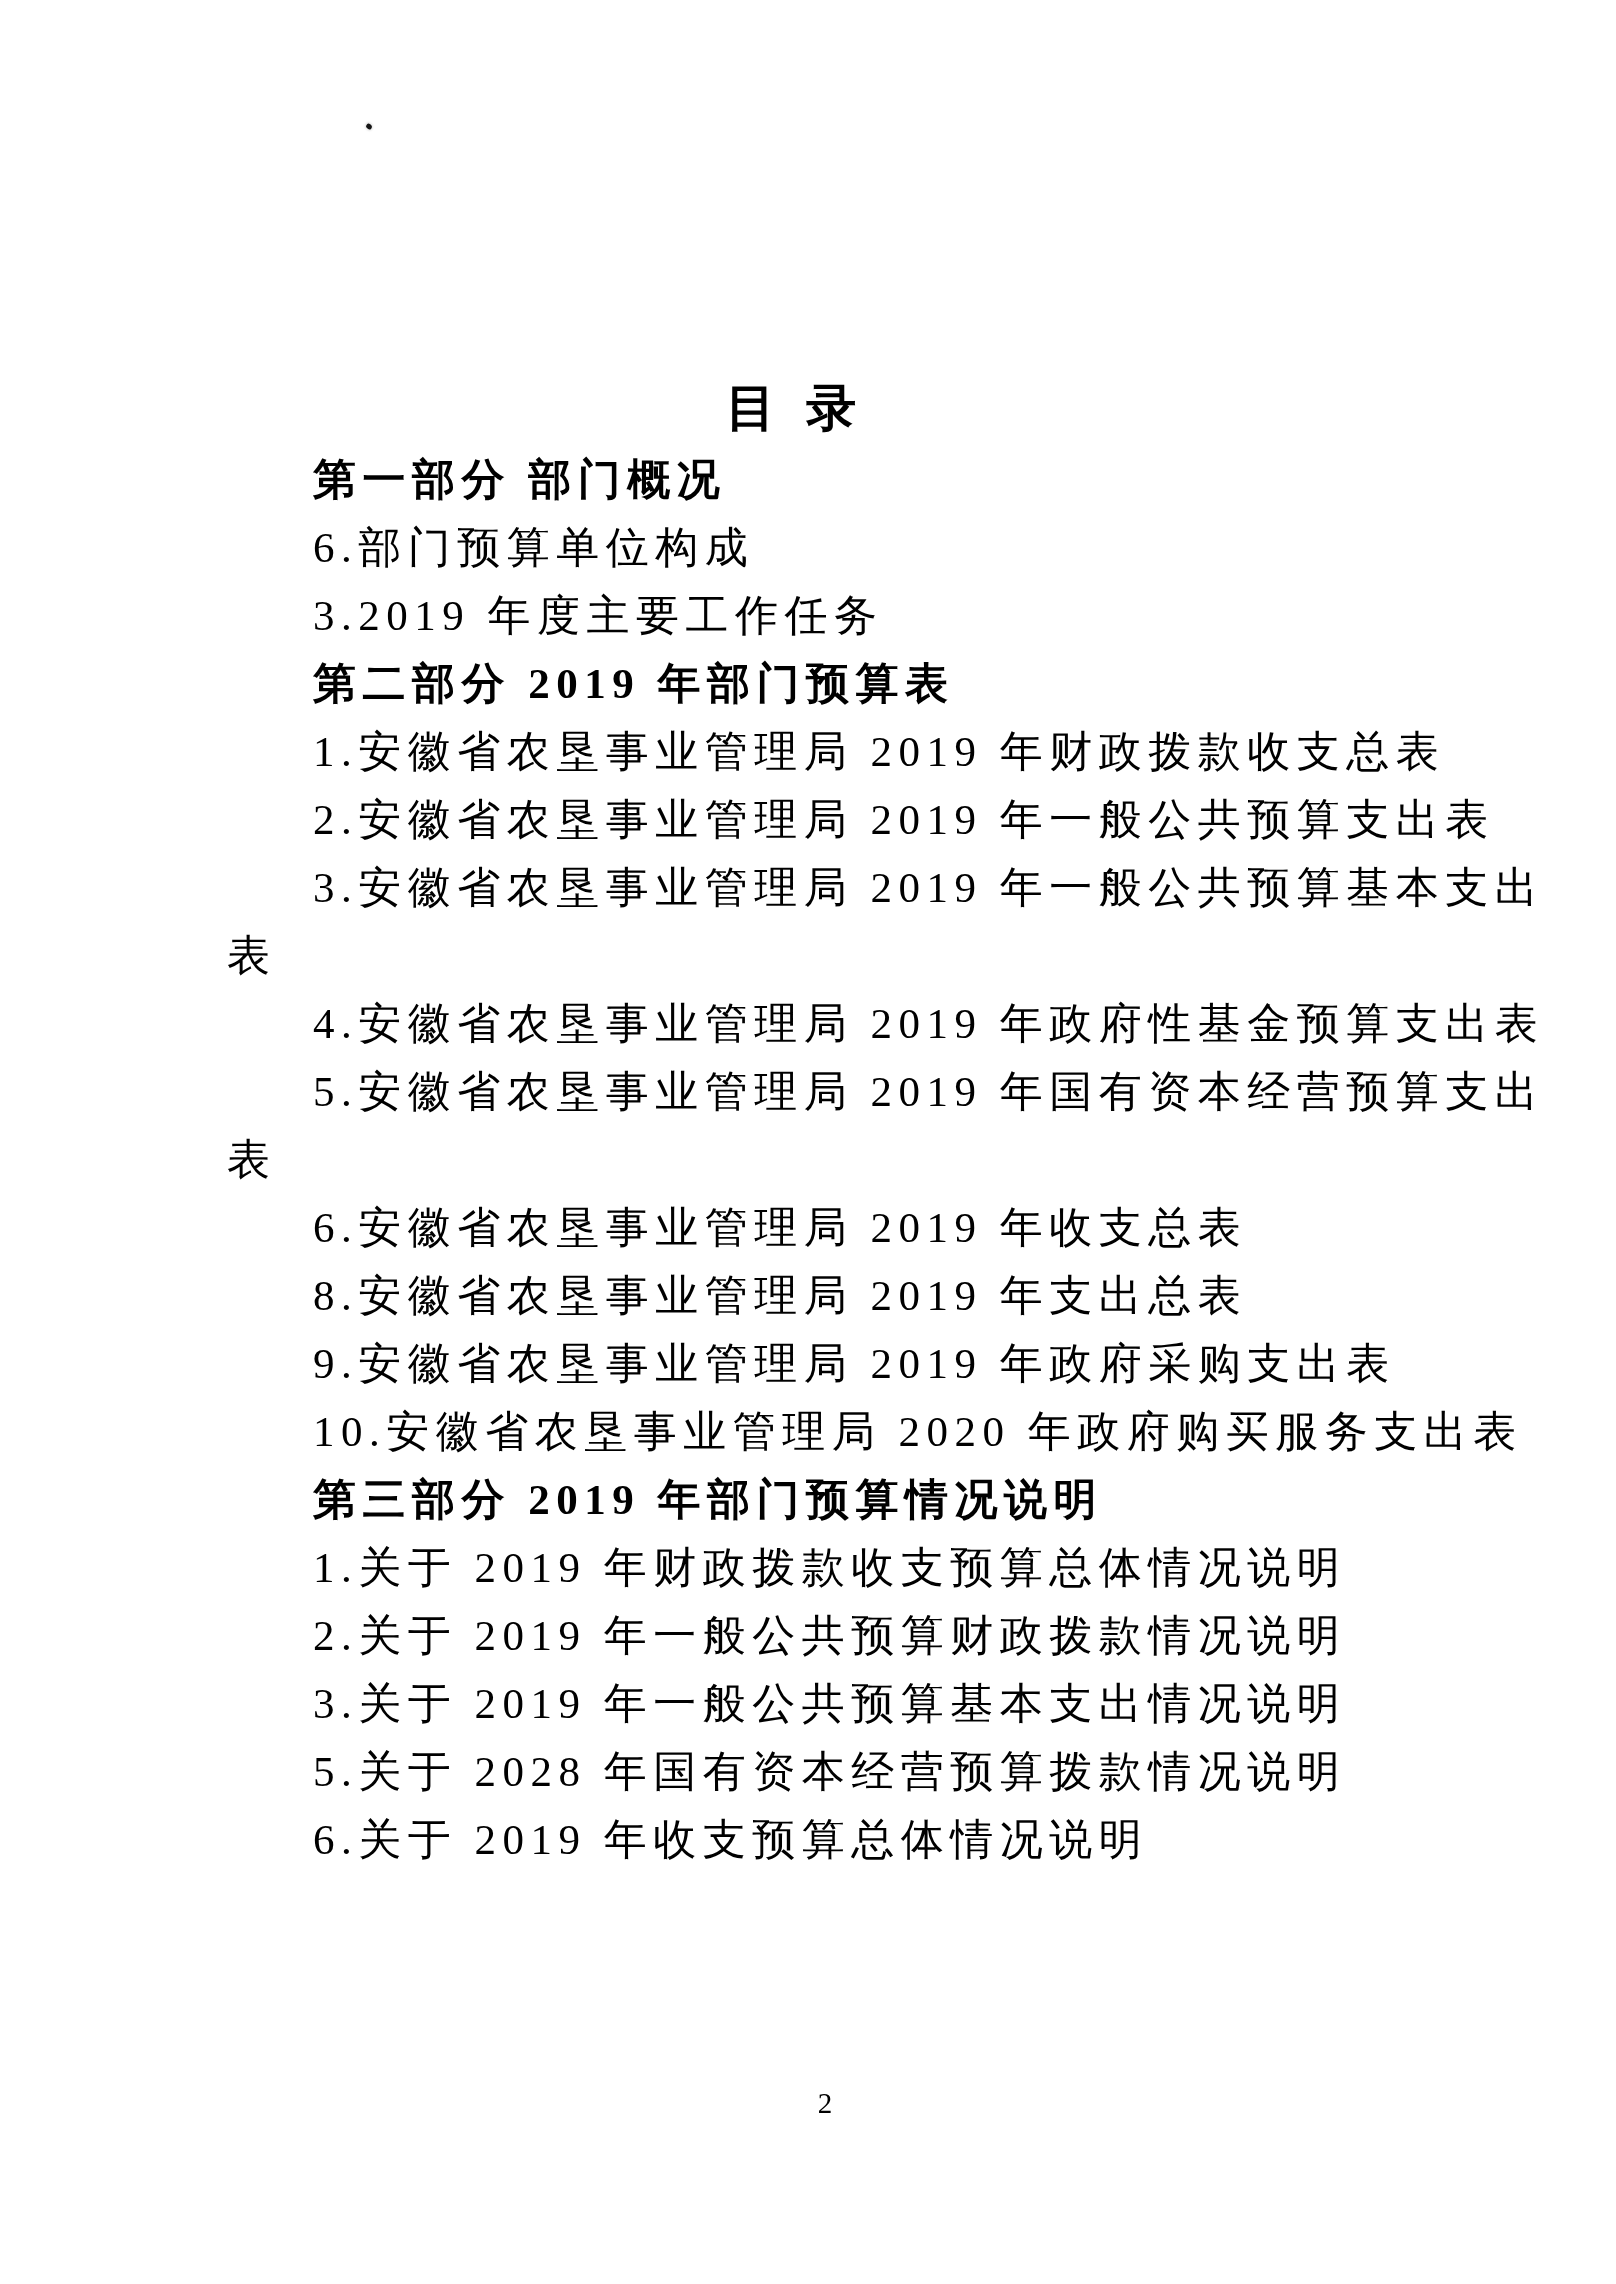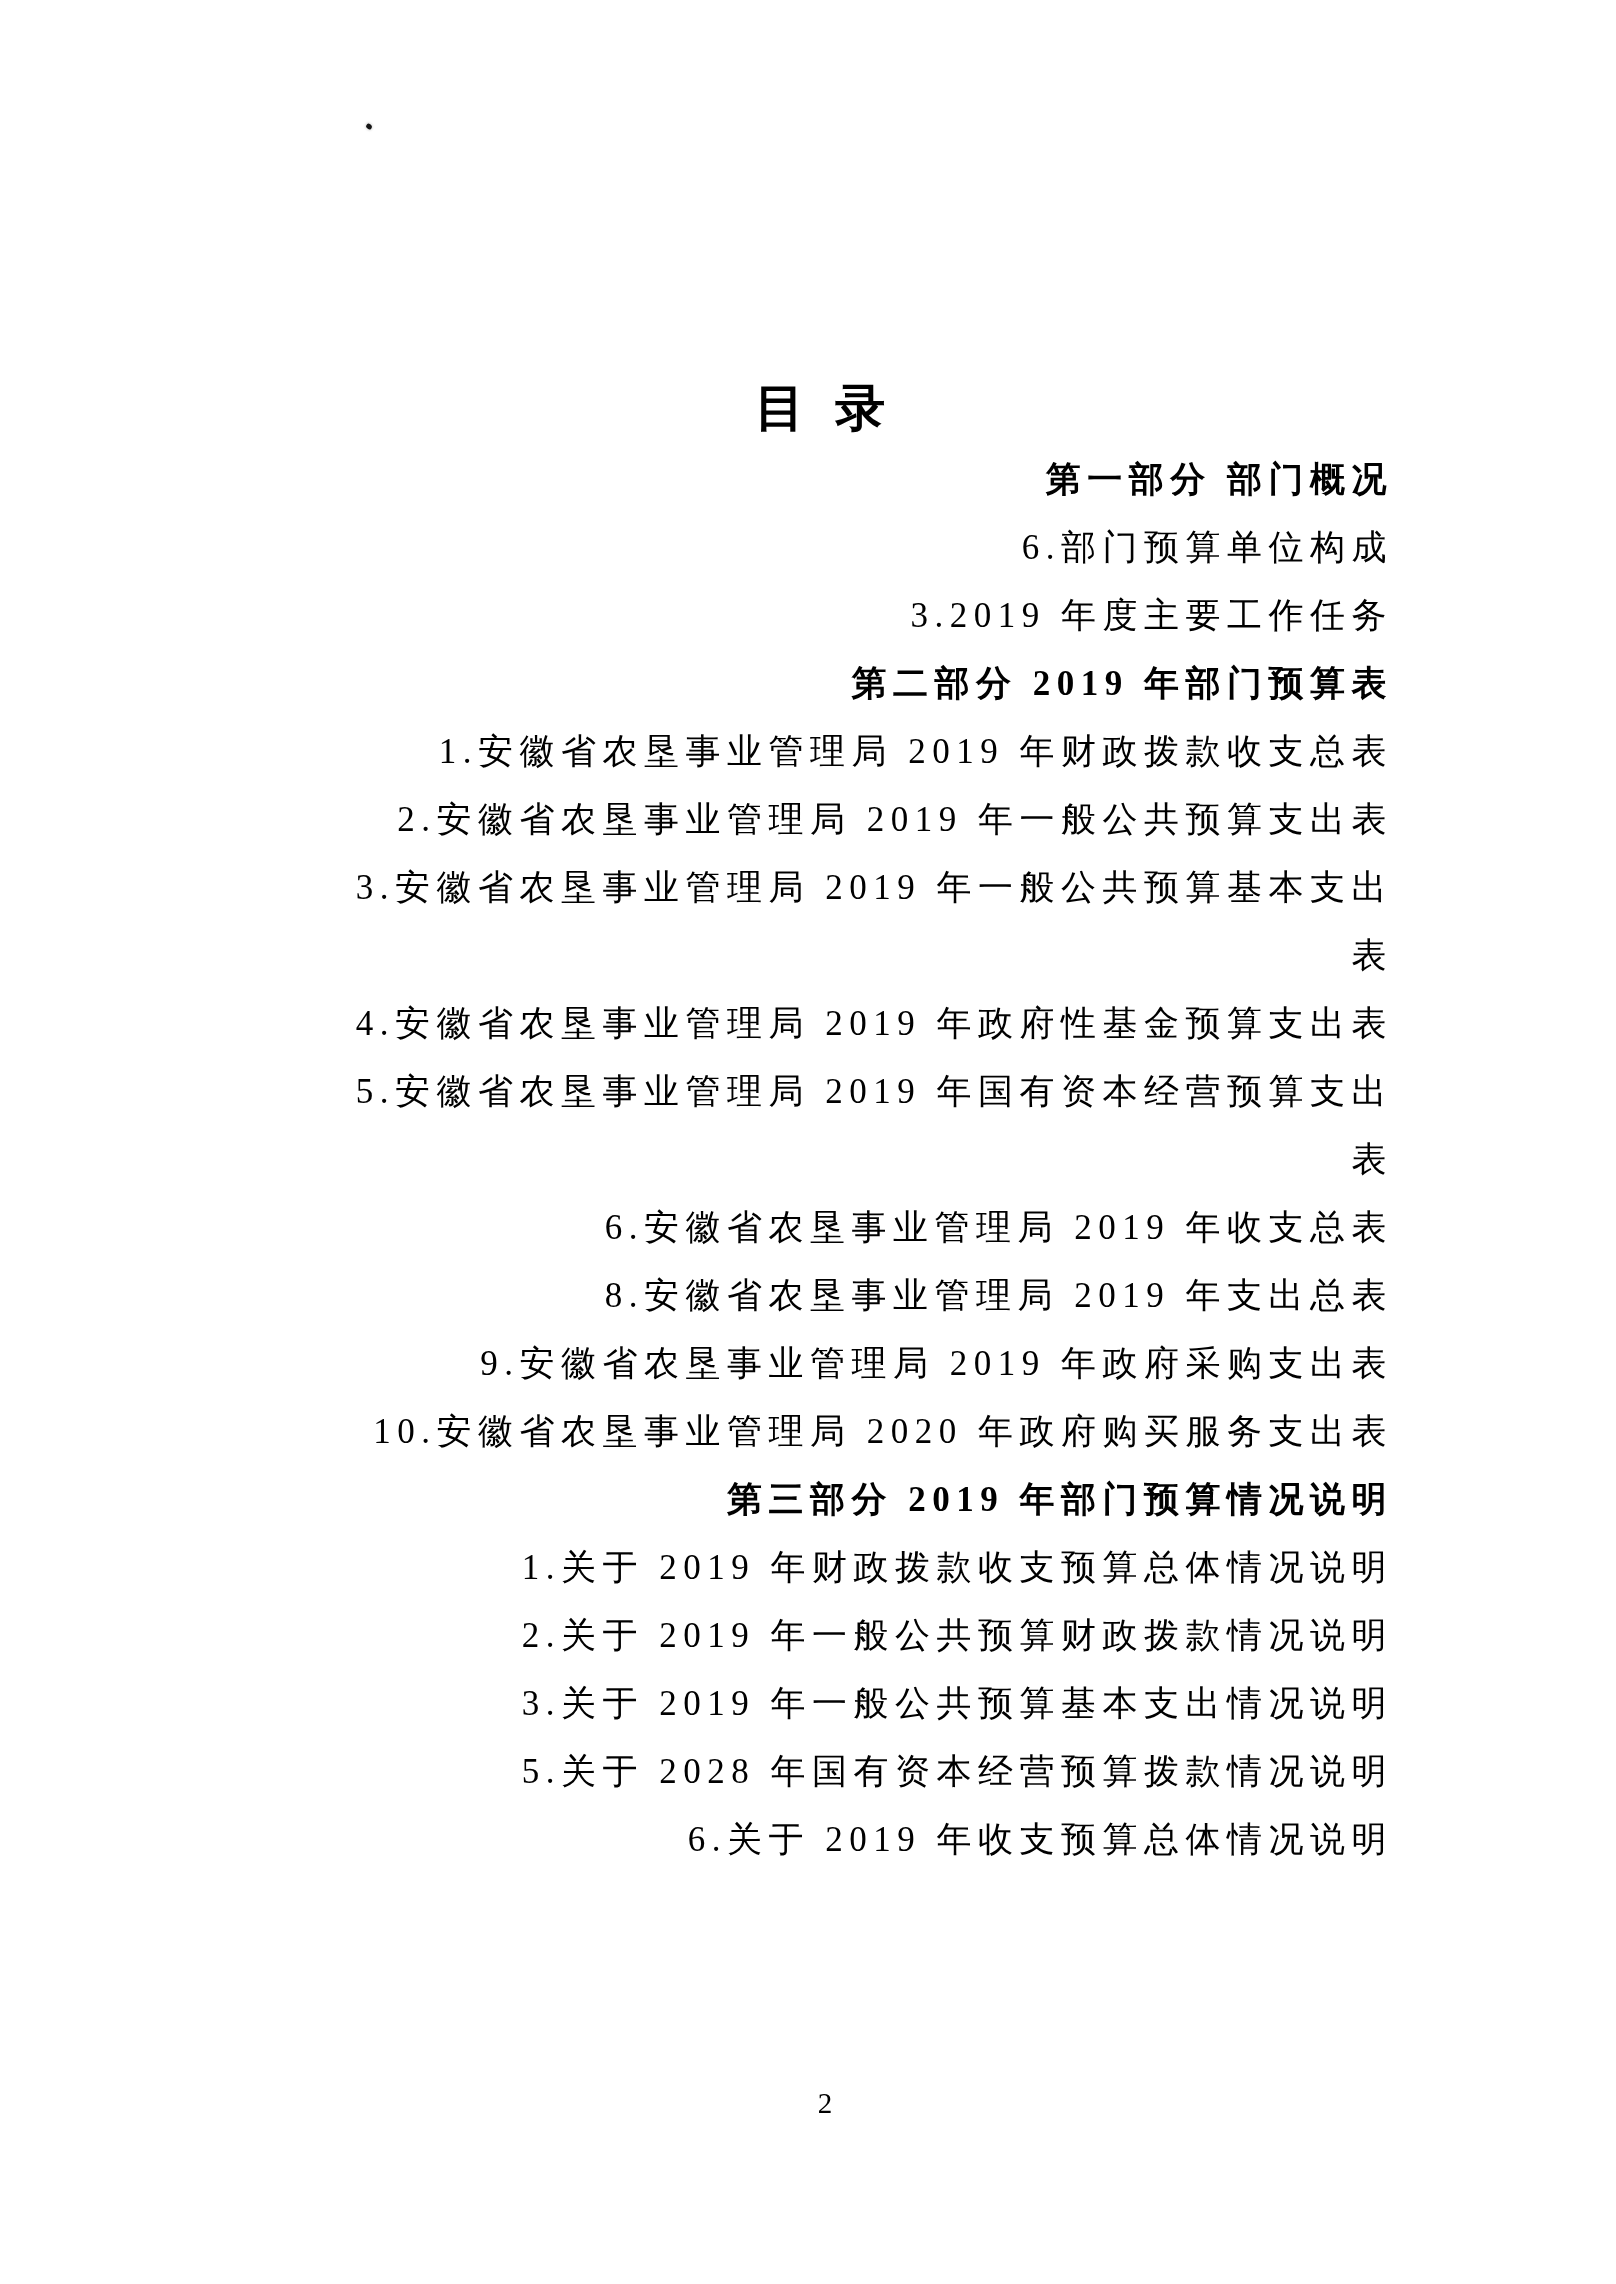--- a/index.html
+++ b/index.html
@@ -18,41 +18,40 @@
     top: 124px;
     width: 5.9px;
     height: 5.2px;
     background: #151515;
     border-radius: 45% 60% 50% 55%;
     transform: rotate(40deg);
     box-shadow: 0 0 2px 1.3px rgba(0,0,0,0.10);
   }
   .doc {
     position: absolute;
-    left: 256px;
+    left: 227px;
     top: 0;
     width: 1137px;
   }
   .title {
     margin-top: 371px;
     height: 75px;
     line-height: 75px;
     font-size: 50px;
     font-weight: bold;
     text-align: center;
     letter-spacing: 9px;
     white-space: nowrap;
   }
   .line {
     height: 68px;
     line-height: 68px;
-    font-size: 35px;
+    font-size: 43px;
     letter-spacing: 6.5px;
     white-space: nowrap;
-    text-align: right;
   }
   .indent { padding-left: 86px; }
   .heading { font-weight: bold; }
   .pagenum {
     position: absolute;
     left: 0;
     top: 2087px;
     width: 100%;
     box-sizing: border-box;
     padding-left: 34px;

